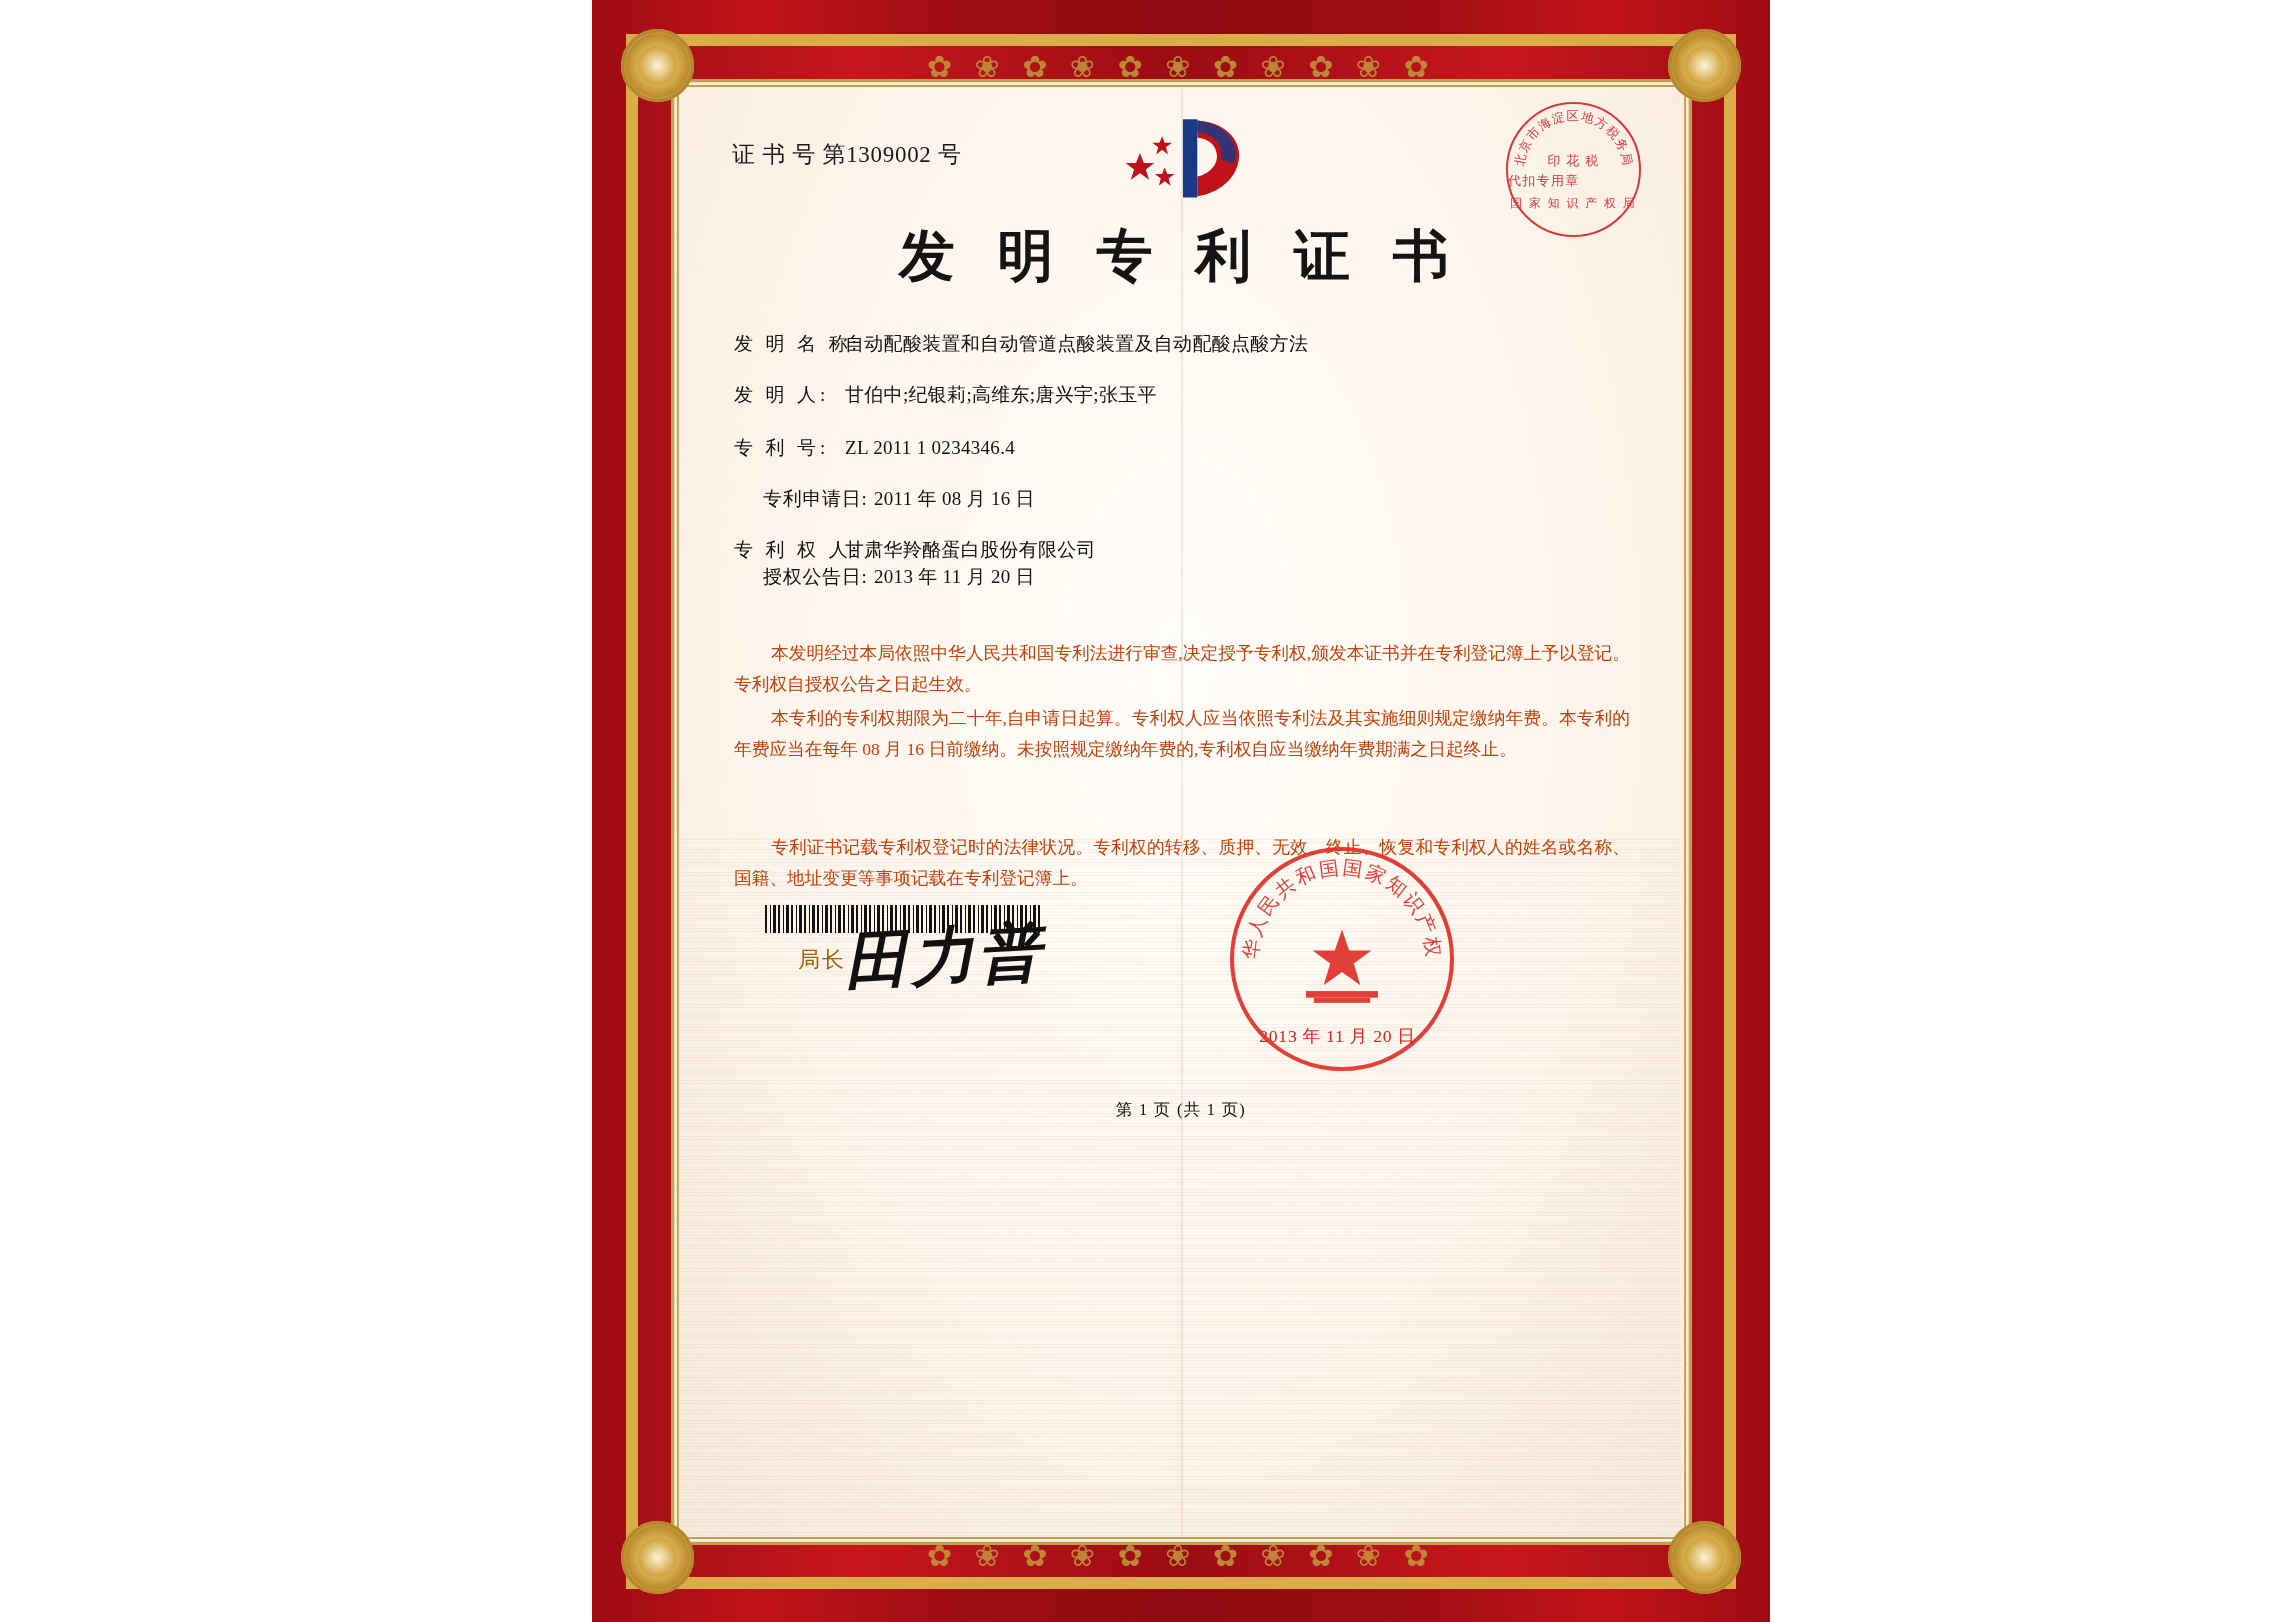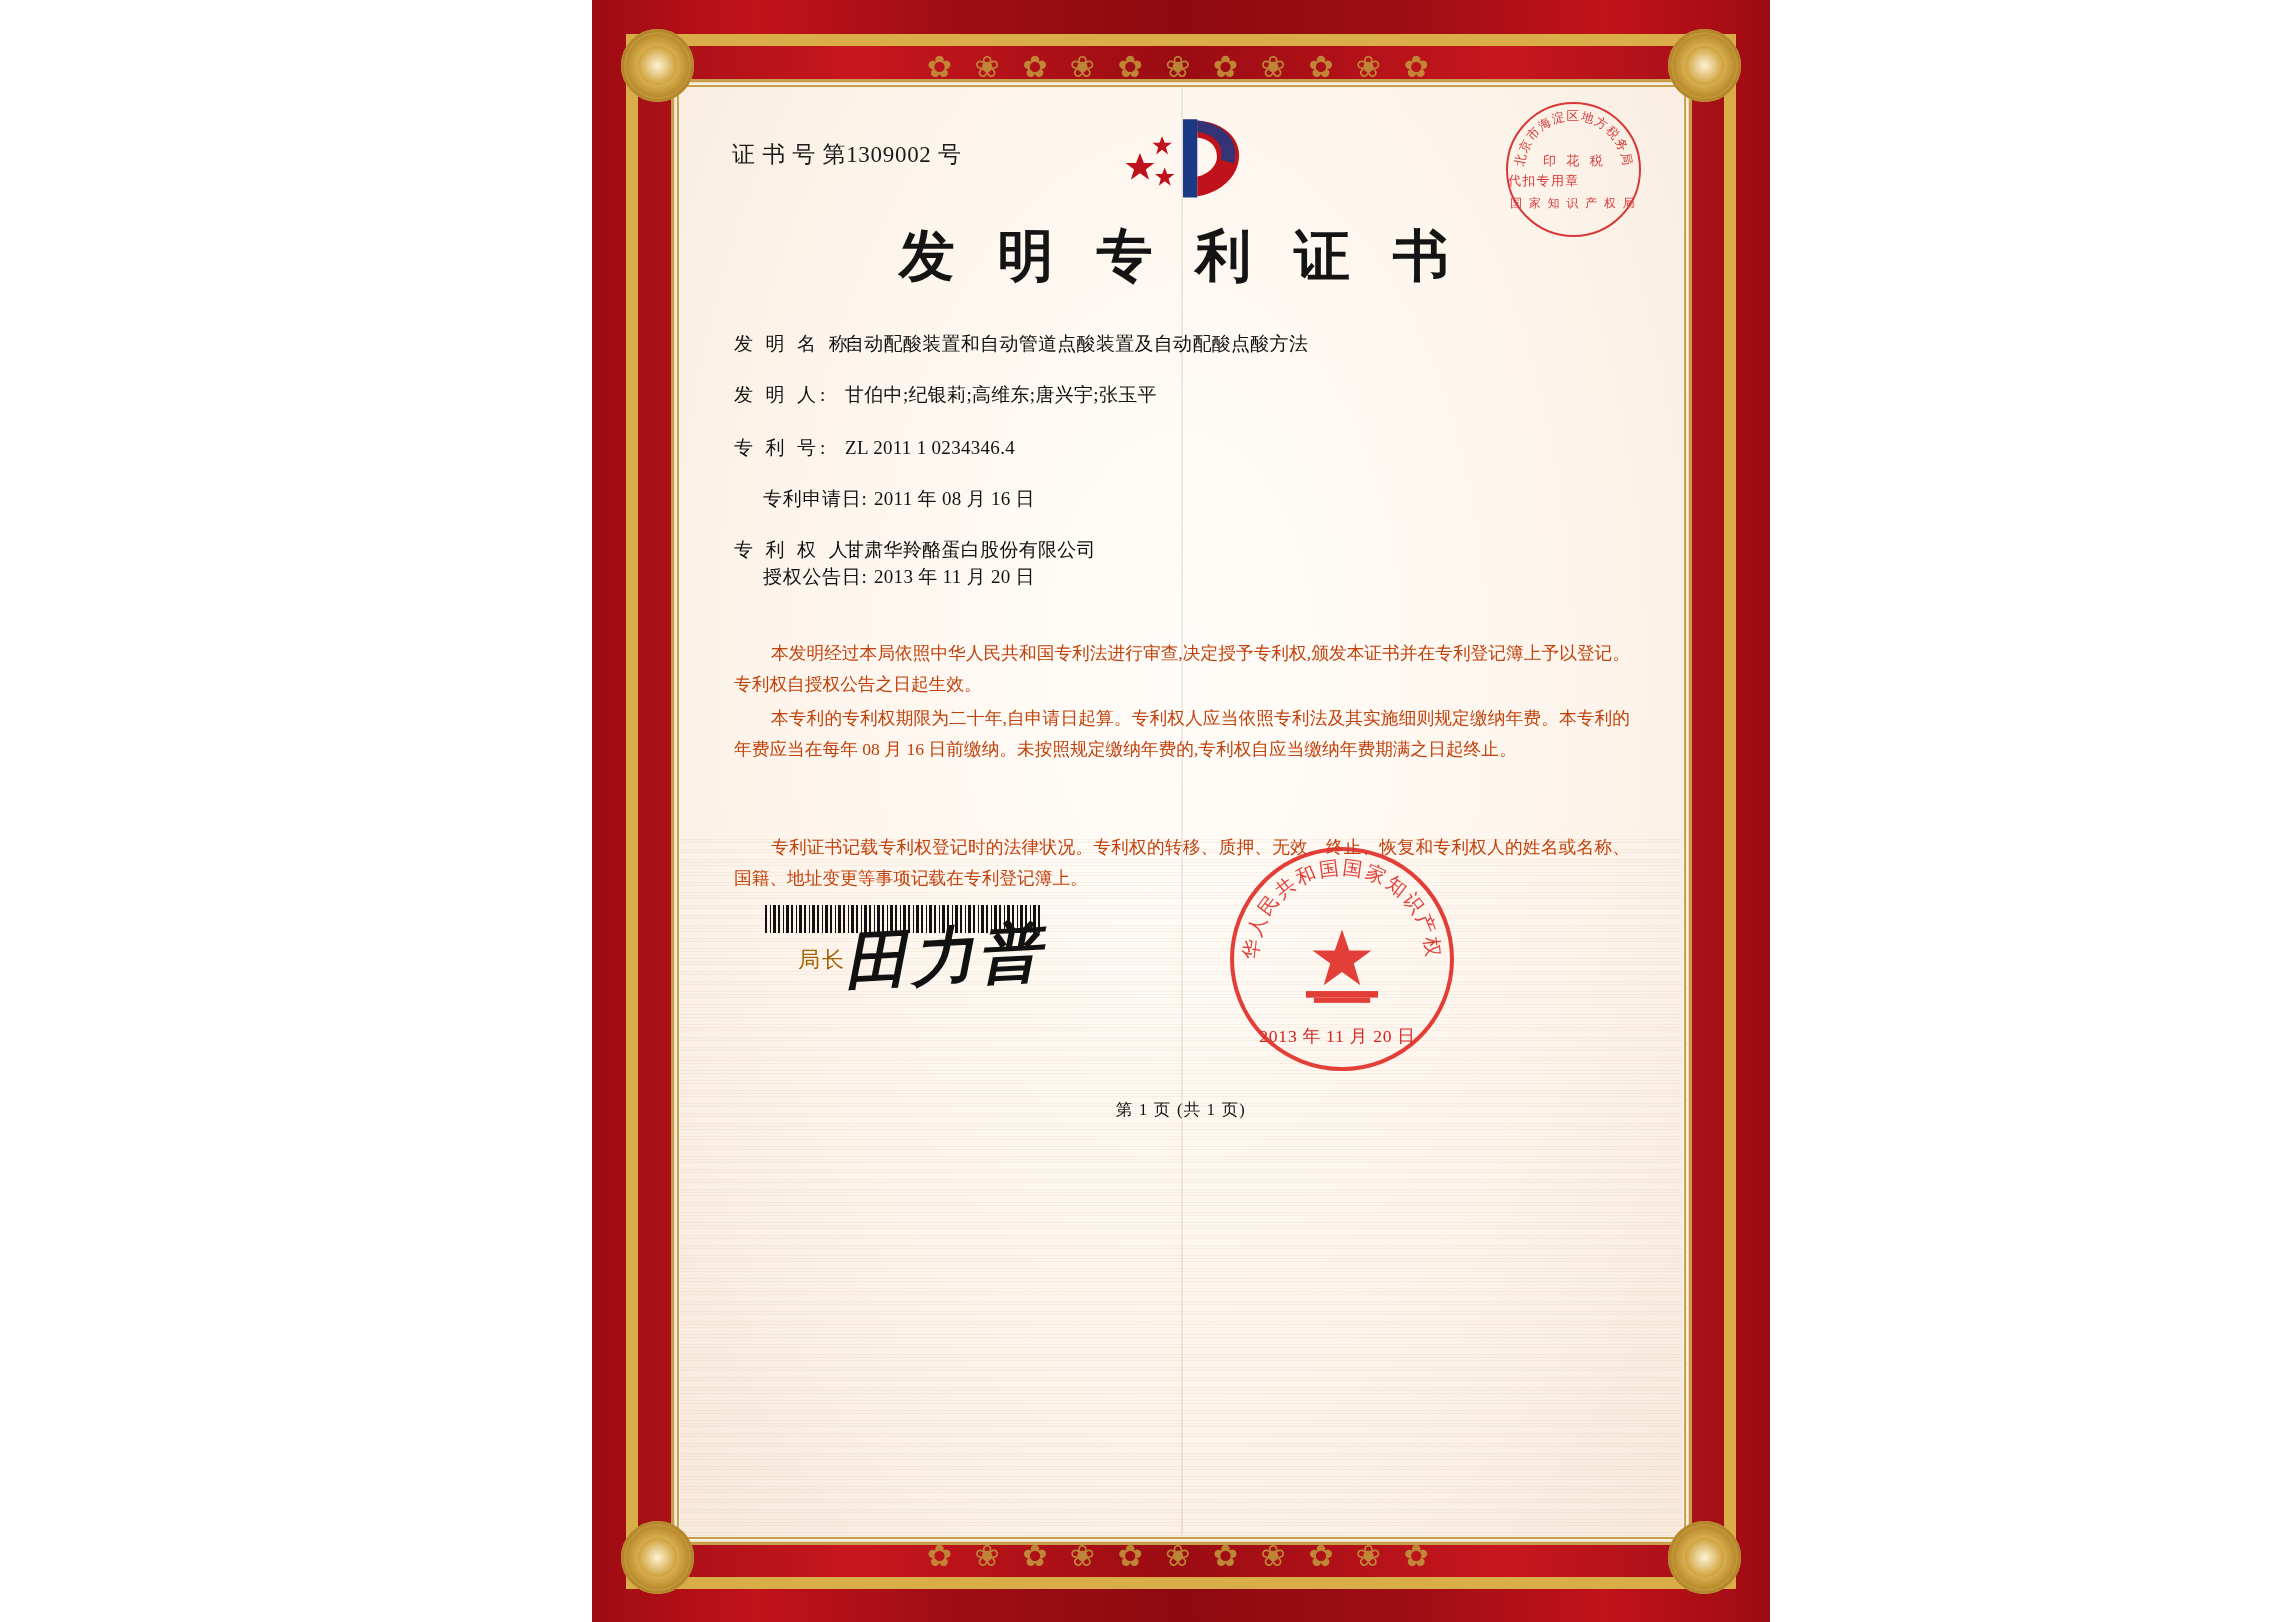--- a/index.html
+++ b/index.html
@@ -167,21 +167,21 @@
   .stamp-small .arc-text {
     position: absolute;
     left: 0; top: 0; width: 100%; height: 100%;
   }
   .stamp-small .ctr1 {
     position: absolute;
     left: 0; right: 0; top: 48px;
     text-align: center;
     font-size: 13px;
     letter-spacing: 1.3px;
-    font-family: Liberation Mono, monospace;
+    font-family: Liberation Serif, serif;
   }
   .stamp-small .ctr2 {
     position: absolute;
     left: 0; right: 0; top: 68px;
     font-size: 13px;
     letter-spacing: 1.3px;
   }
   .stamp-small .ctr3 {
     position: absolute;
     left: 0; right: 0; top: 92px;

